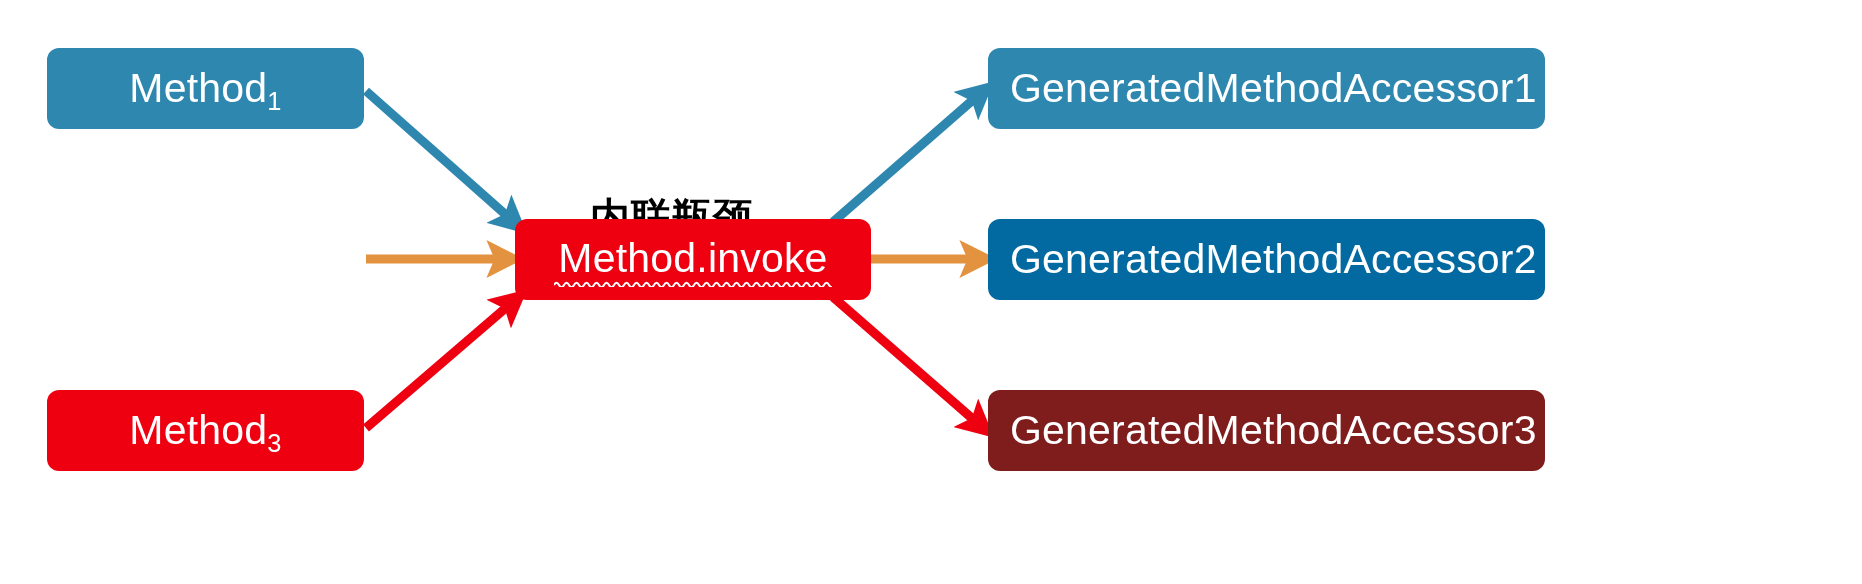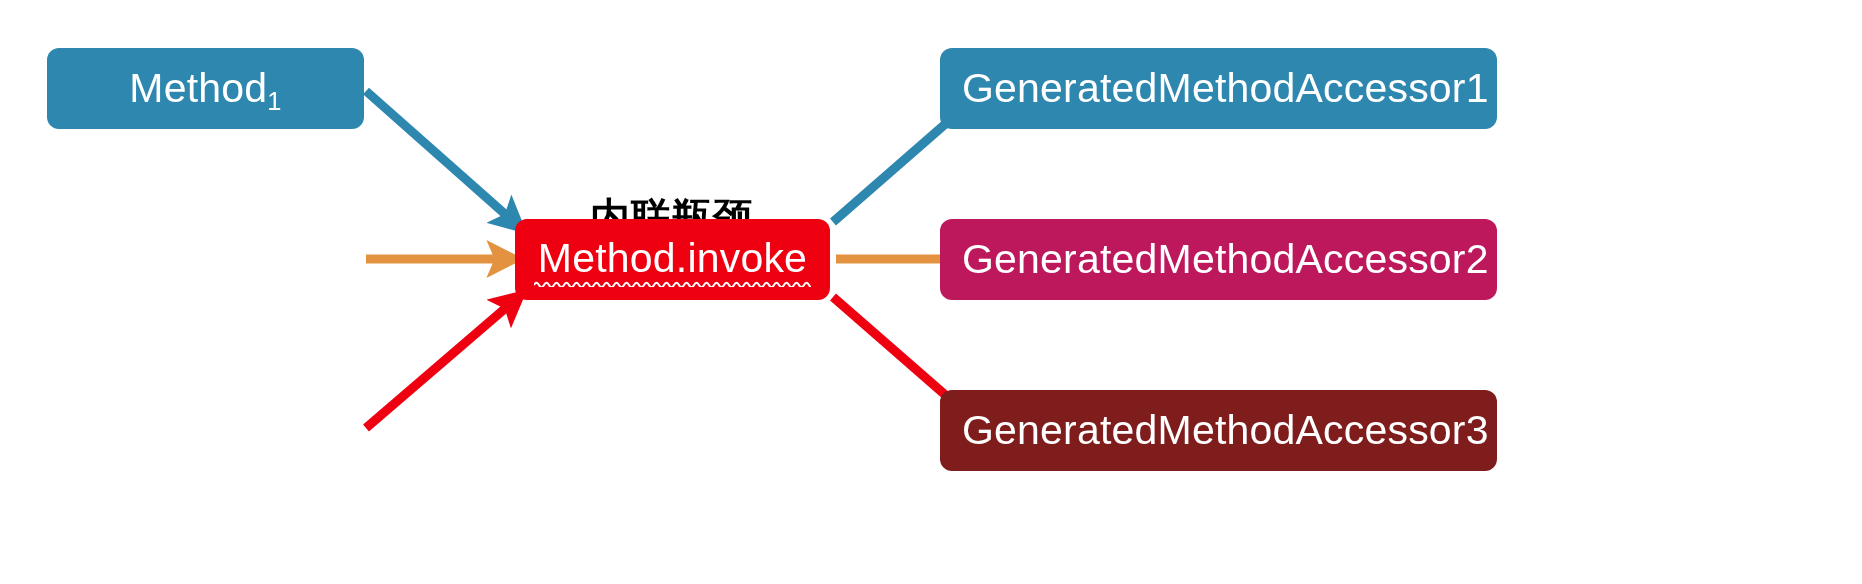--- a/index.html
+++ b/index.html
@@ -47,21 +47,21 @@
     font-size: 41px;
   }
   .node.left-1 { top: 48px;  background: #2E87AE; }
   .node.left-2 { top: 219px; background: #E3923F; }
   .node.left-3 { top: 390px; background: #EE0011; }
 
   
   .node.center {
     left: 515px;
     top: 219px;
-    width: 315px;
+    width: 356px;
     height: 81px;
     background: #EE0011;
     font-size: 41px;
   }
   .center-text {
     position: relative;
     display: inline-block;
     padding-bottom: 2px;
   }
   .squiggle {
@@ -70,29 +70,29 @@
     right: -4px;
     bottom: -3px;
     height: 7px;
     overflow: hidden;
     pointer-events: none;
   }
   .squiggle svg { display: block; }
 
   
   .node.right {
-    left: 940px;
+    left: 988px;
     width: 557px;
     height: 81px;
     font-size: 41px;
     justify-content: flex-start;
     padding-left: 22px;
   }
   .node.right-1 { top: 48px;  background: #2E87AE; }
-  .node.right-2 { top: 219px; background: #be185d; }
+  .node.right-2 { top: 219px; background: #0369a1; }
   .node.right-3 { top: 390px; background: #7f1d1d; }
 
   
   .annotation {
     position: absolute;
     left: 590px;
     top: 158px;
     font-size: 40px;
     font-weight: bold;
     color: #000000;
@@ -140,20 +140,23 @@
     <line x1="836" y1="259" x2="981" y2="259" stroke="#E3923F" stroke-width="9" marker-end="url(#head-orange)"></line>
 
     <line x1="833" y1="297" x2="982" y2="427" stroke="#EE0011" stroke-width="9" marker-end="url(#head-red)"></line>
   </svg>
 
   <div class="node left left-1">
     <span class="label-text"><span>Method</span><sub>1</sub></span>
   </div>
 
 
+  <div class="node left left-3">
+    <span class="label-text"><span>Method</span><sub>3</sub></span>
+  </div>
 
   <div class="annotation">内联瓶颈</div>
 
   <div class="node center">
     <span class="center-text">
       <span>Method.invoke</span>
       <span class="squiggle">
         <svg width="300" height="7" viewBox="0 0 300 7" xmlns="http://www.w3.org/2000/svg">
           <path d="M0,5 Q2.5,0.5 5,5 T10,5 T15,5 T20,5 T25,5 T30,5 T35,5 T40,5 T45,5 T50,5 T55,5 T60,5 T65,5 T70,5 T75,5 T80,5 T85,5 T90,5 T95,5 T100,5 T105,5 T110,5 T115,5 T120,5 T125,5 T130,5 T135,5 T140,5 T145,5 T150,5 T155,5 T160,5 T165,5 T170,5 T175,5 T180,5 T185,5 T190,5 T195,5 T200,5 T205,5 T210,5 T215,5 T220,5 T225,5 T230,5 T235,5 T240,5 T245,5 T250,5 T255,5 T260,5 T265,5 T270,5 T275,5 T280,5 T285,5 T290,5 T295,5 T300,5" fill="none" stroke="#ffffff" stroke-width="2"></path>
         </svg>

